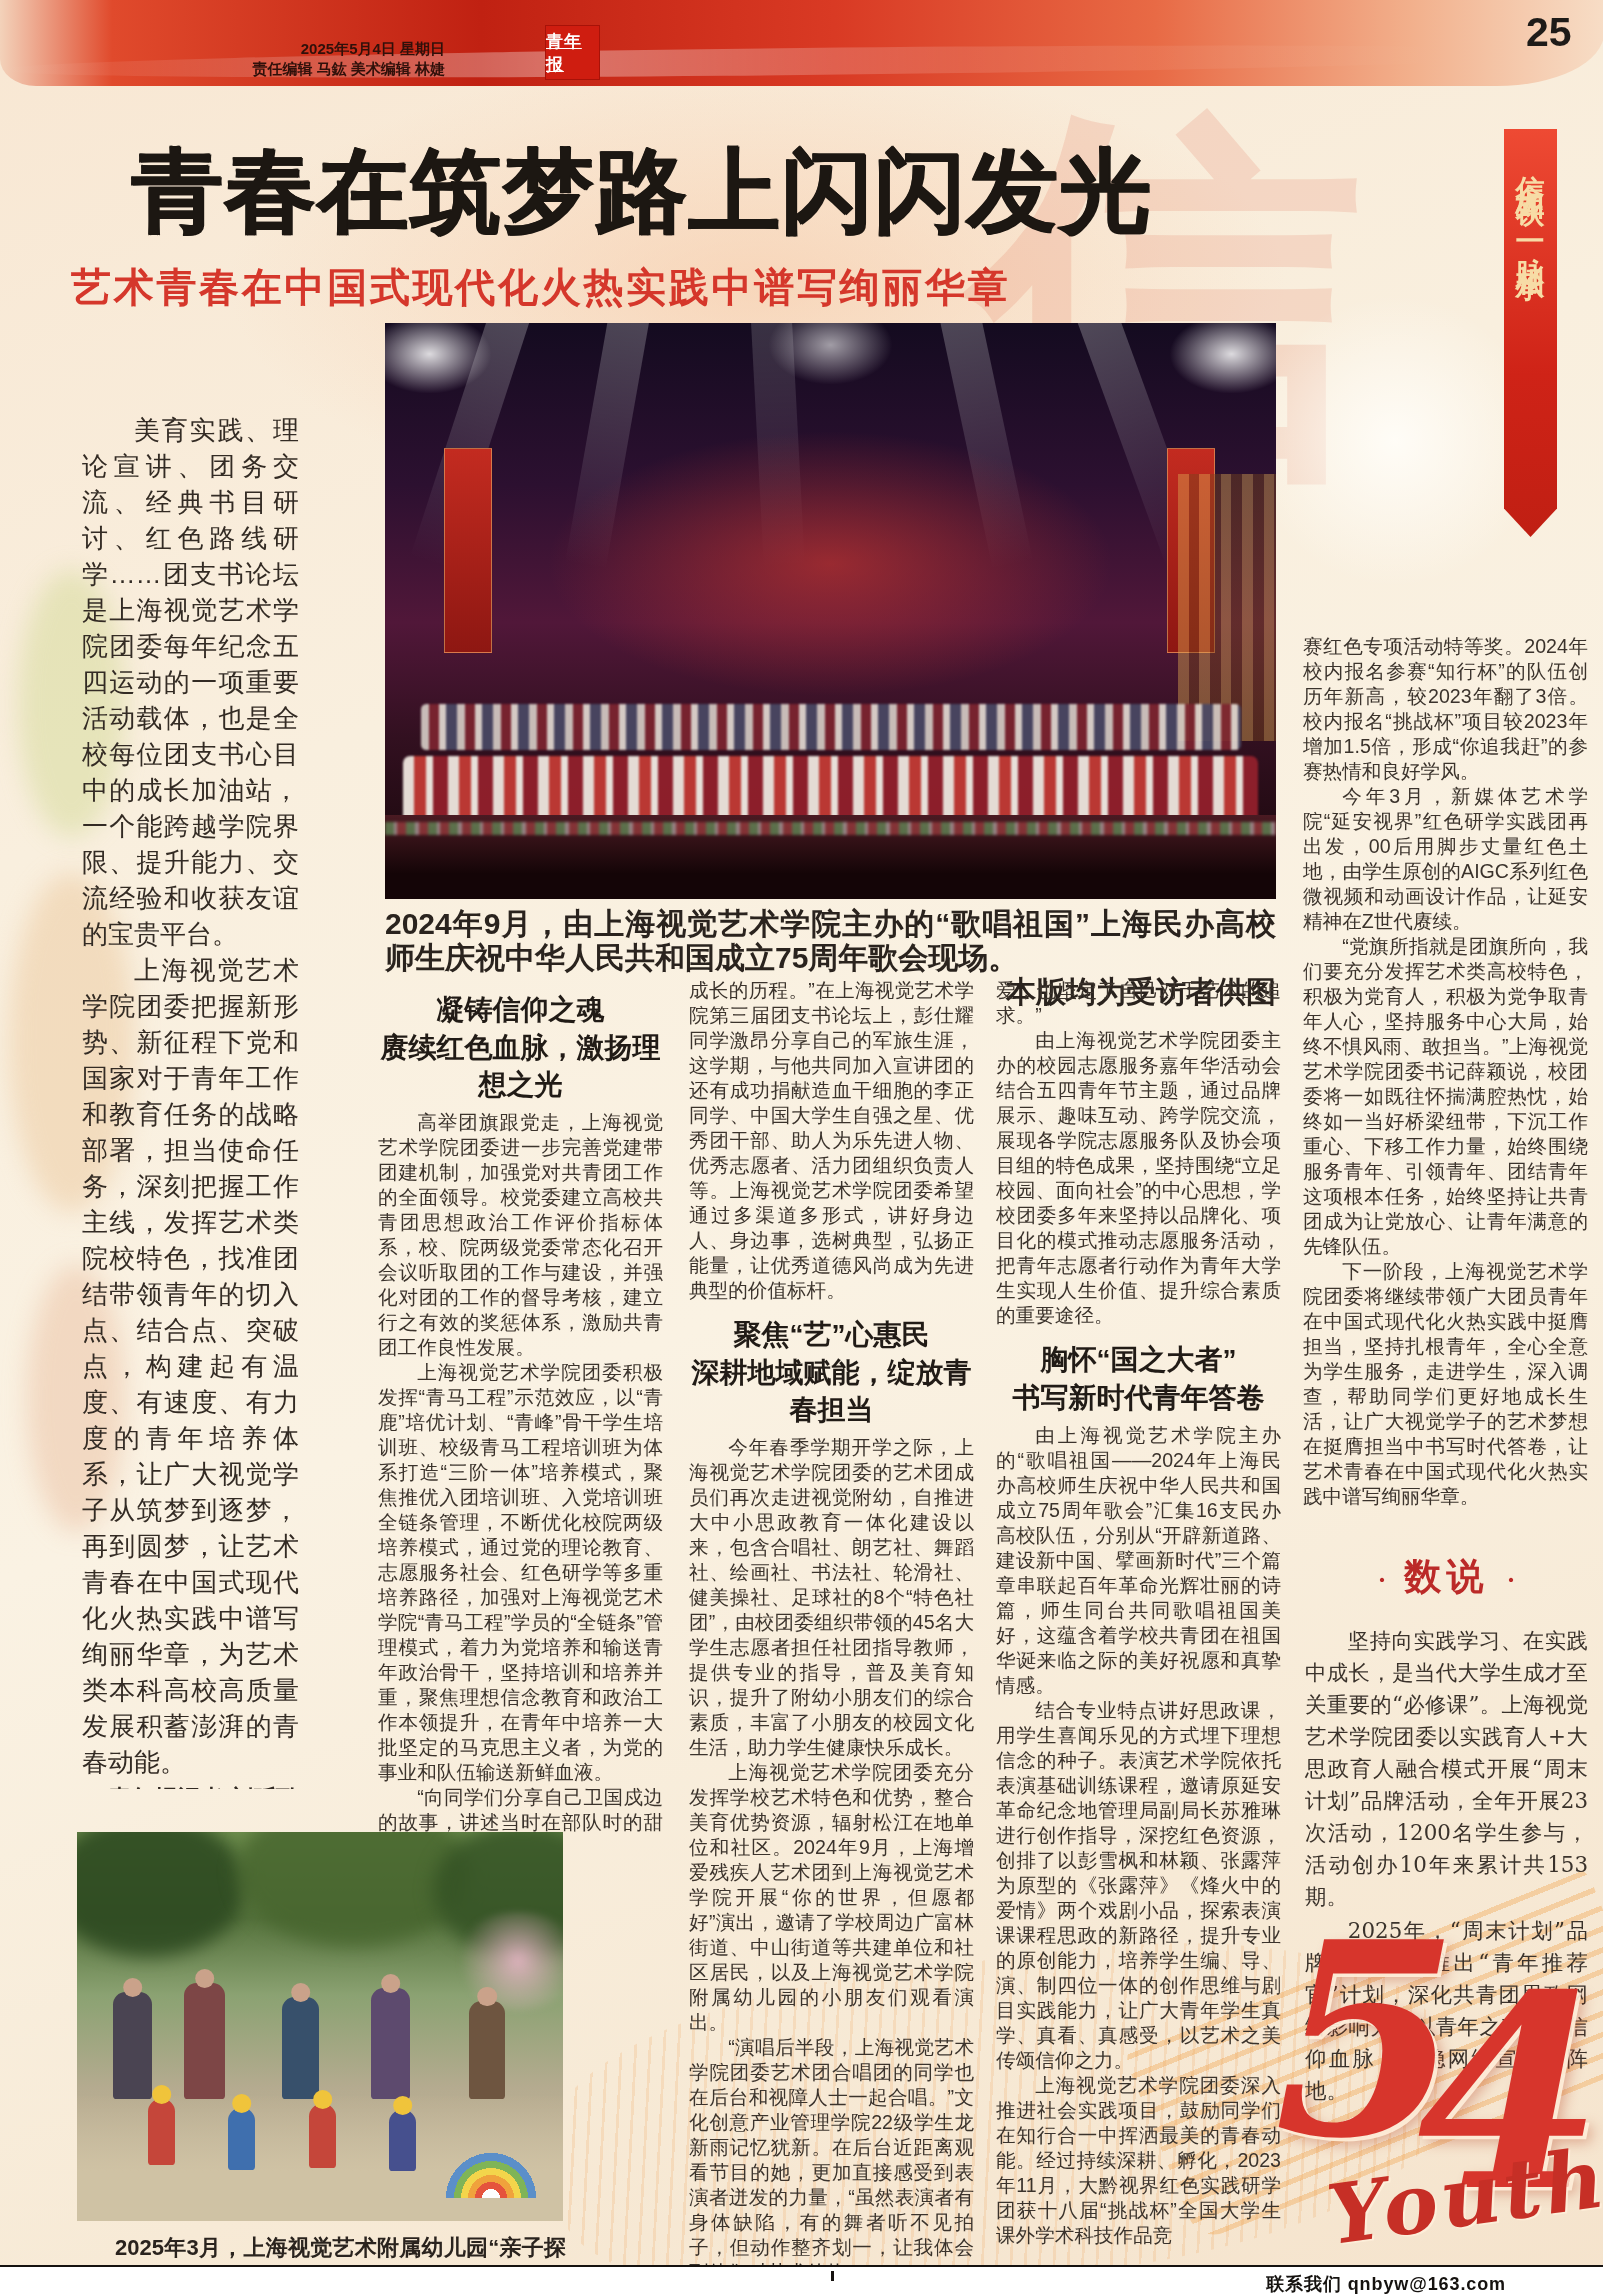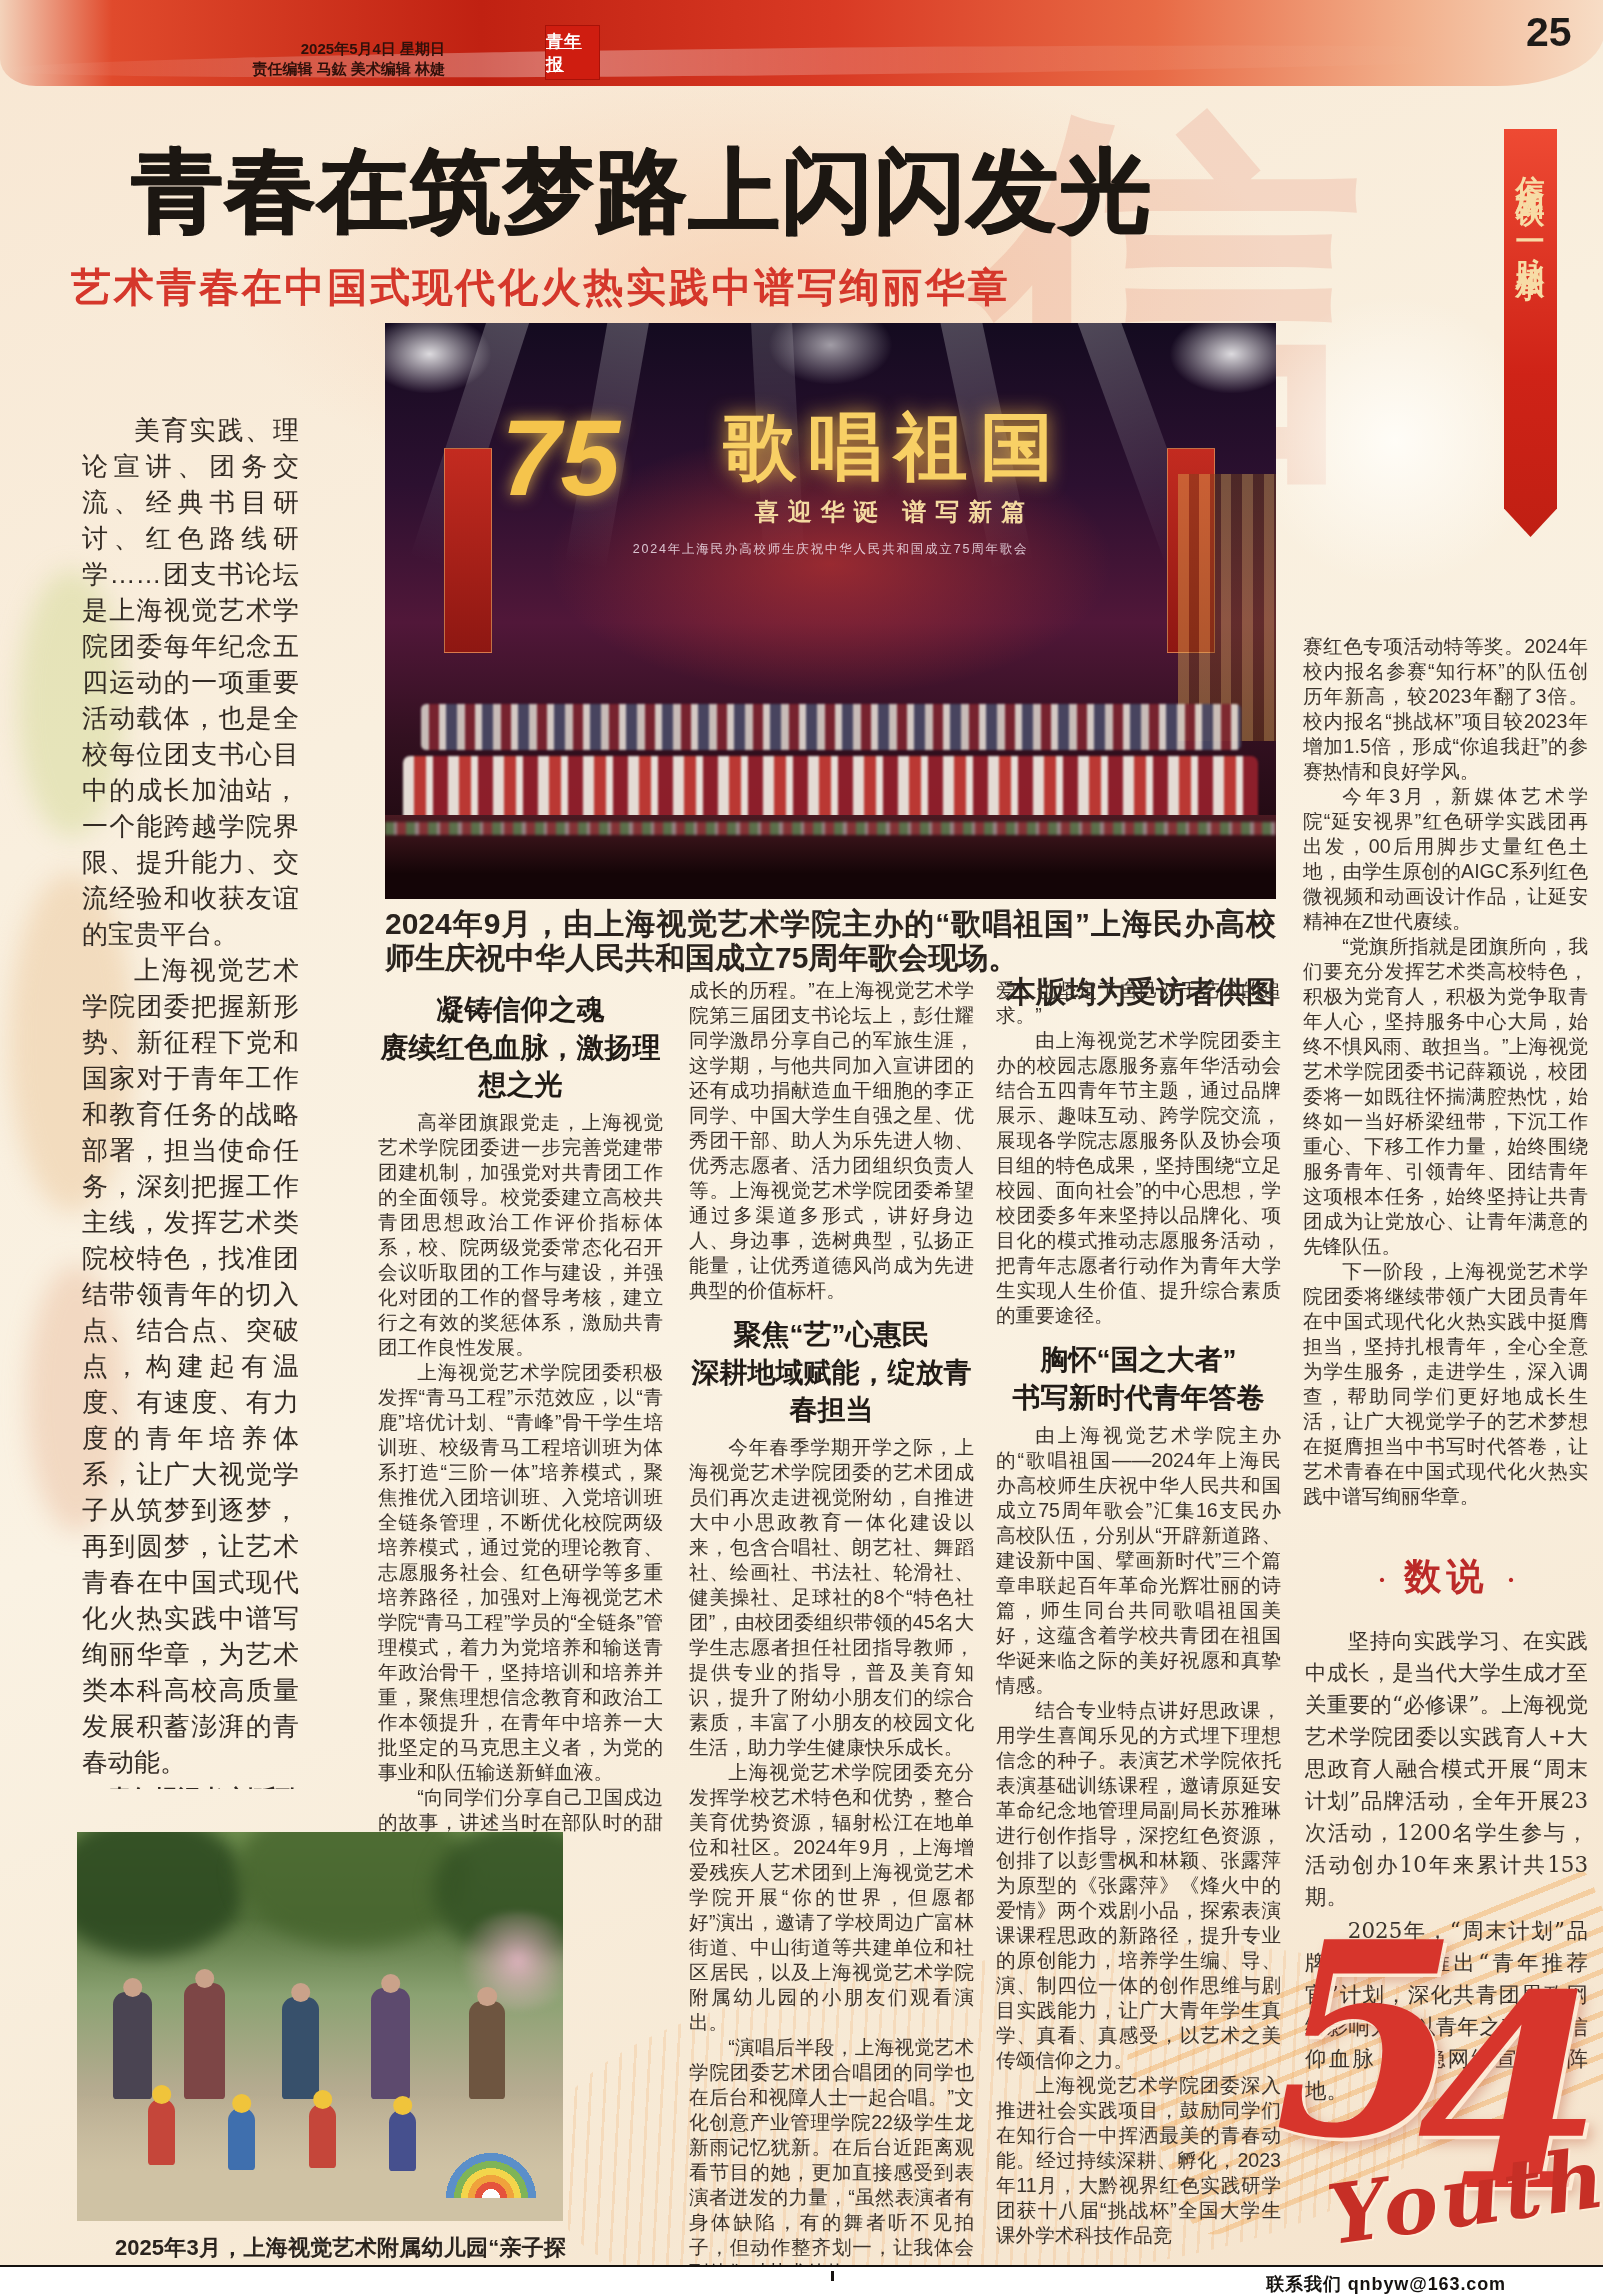--- a/index.html
+++ b/index.html
@@ -204,26 +204,20 @@
     <div class="spot s3" data-interactable="false"></div>
     <div class="beam b1" data-interactable="false"></div>
     <div class="beam b2" data-interactable="false"></div>
     <div class="beam b3" data-interactable="false"></div>
     <div class="beam b4" data-interactable="false"></div>
     <div class="beam b5" data-interactable="false"></div>
     <div class="glow-red" data-interactable="false"></div>
     <div class="banner-strip left" data-interactable="false"></div>
     <div class="banner-strip right" data-interactable="false"></div>
     <div class="curtain-right" data-interactable="false"></div>
-    <div class="screen-stack" data-interactable="false">
-      <span class="screen-num" data-interactable="false">75</span>
-      <div class="screen-title" data-interactable="false">歌唱祖国</div>
-      <div class="screen-sub" data-interactable="false">喜迎华诞 谱写新篇</div>
-      <div class="screen-note" data-interactable="false">2024年上海民办高校师生庆祝中华人民共和国成立75周年歌会</div>
-    </div>
     <div class="performers-back" data-interactable="false"></div>
     <div class="performers-front" data-interactable="false"></div>
     <div class="stage-front" data-interactable="false"></div>
   </div>
   <div class="caption-main" data-interactable="false">
     <span class="cap" data-interactable="false">2024年9月，由上海视觉艺术学院主办的“歌唱祖国”上海民办高校师生庆祝中华人民共和国成立75周年歌会现场。</span>
     <span class="credit" data-interactable="false">本版均为受访者供图</span>
   </div>
 
   <div class="col col1" data-interactable="false">

